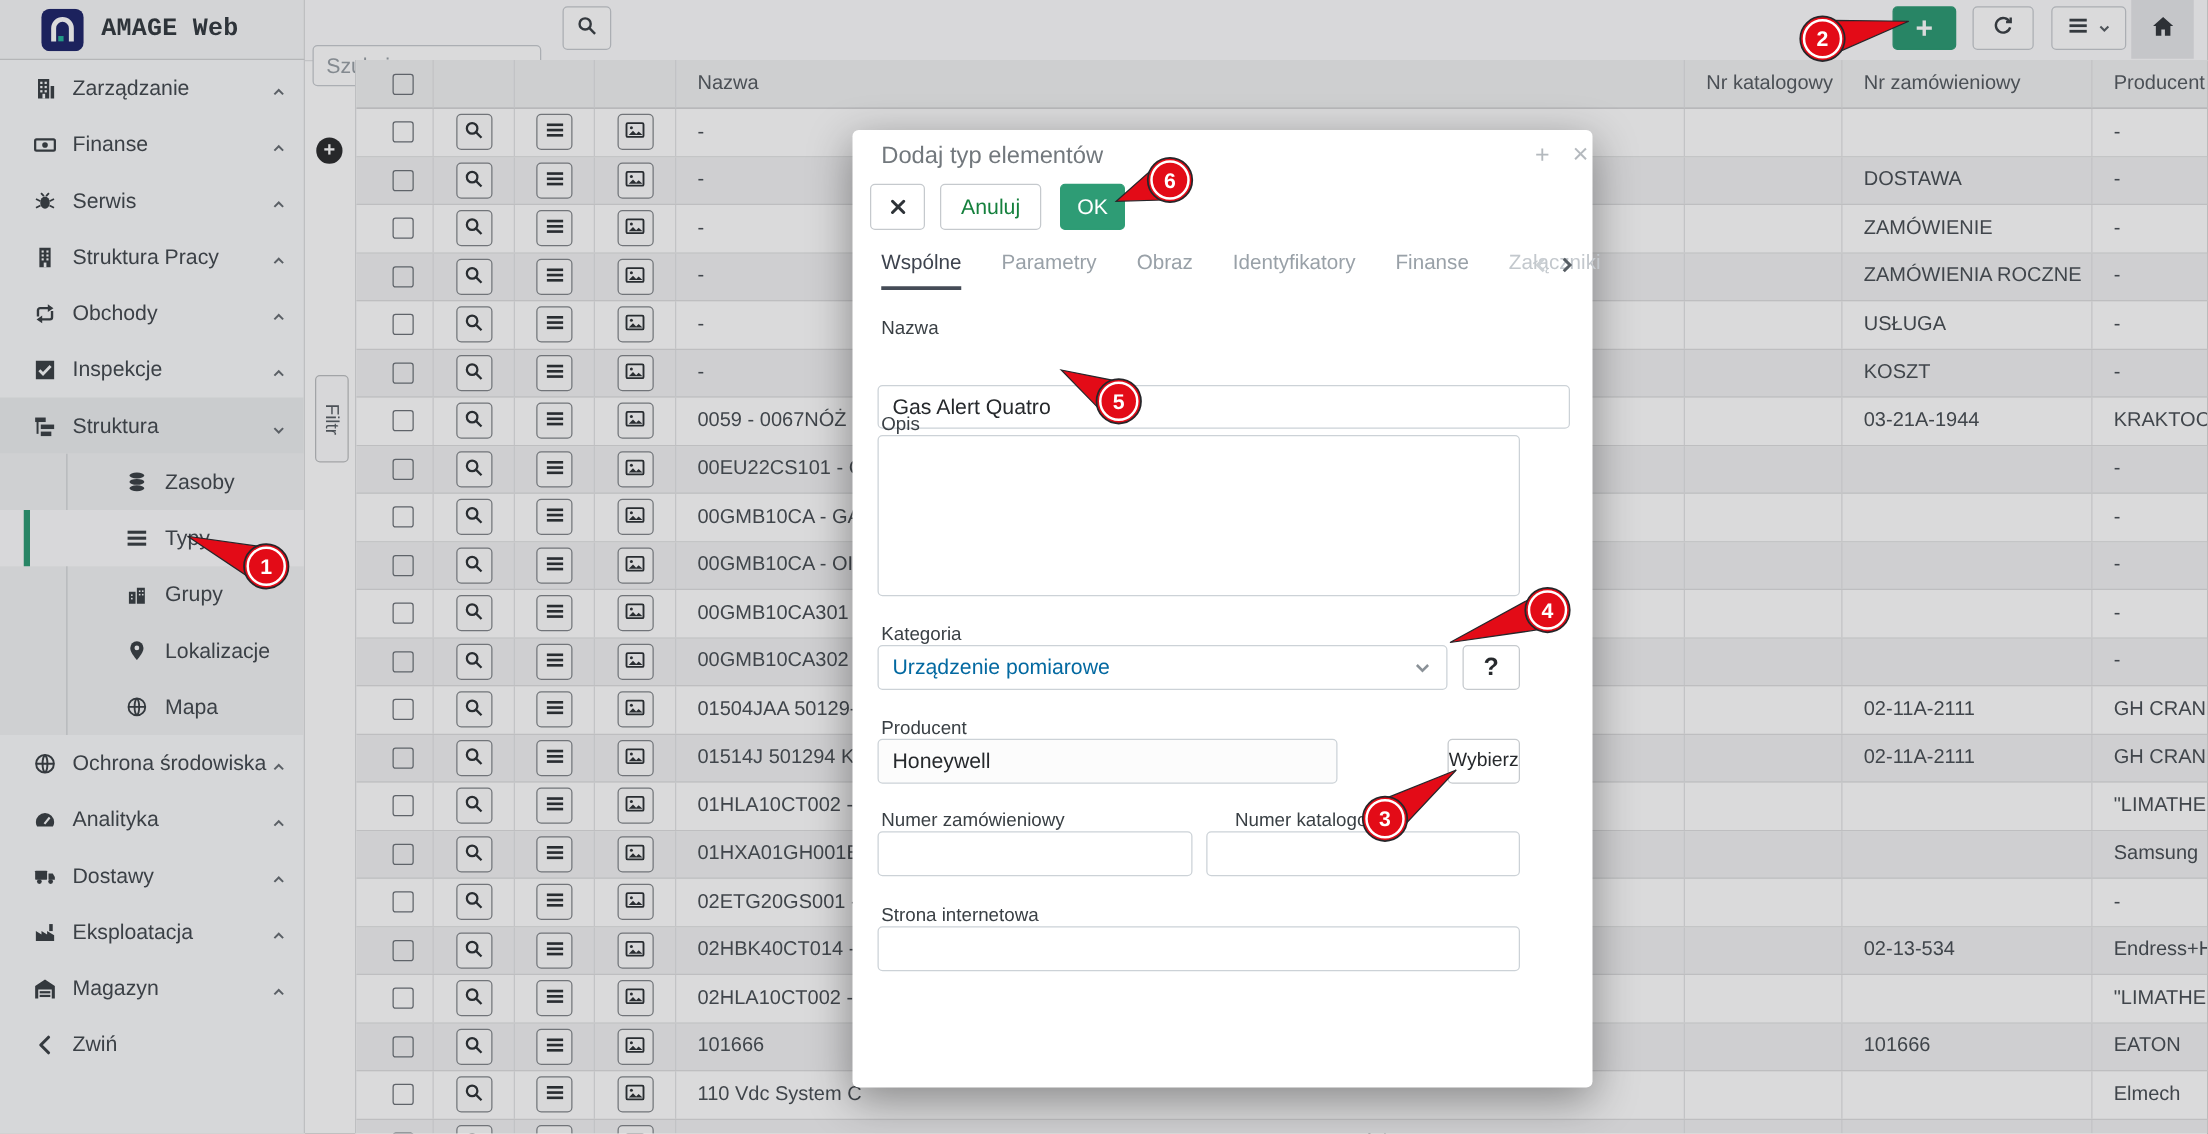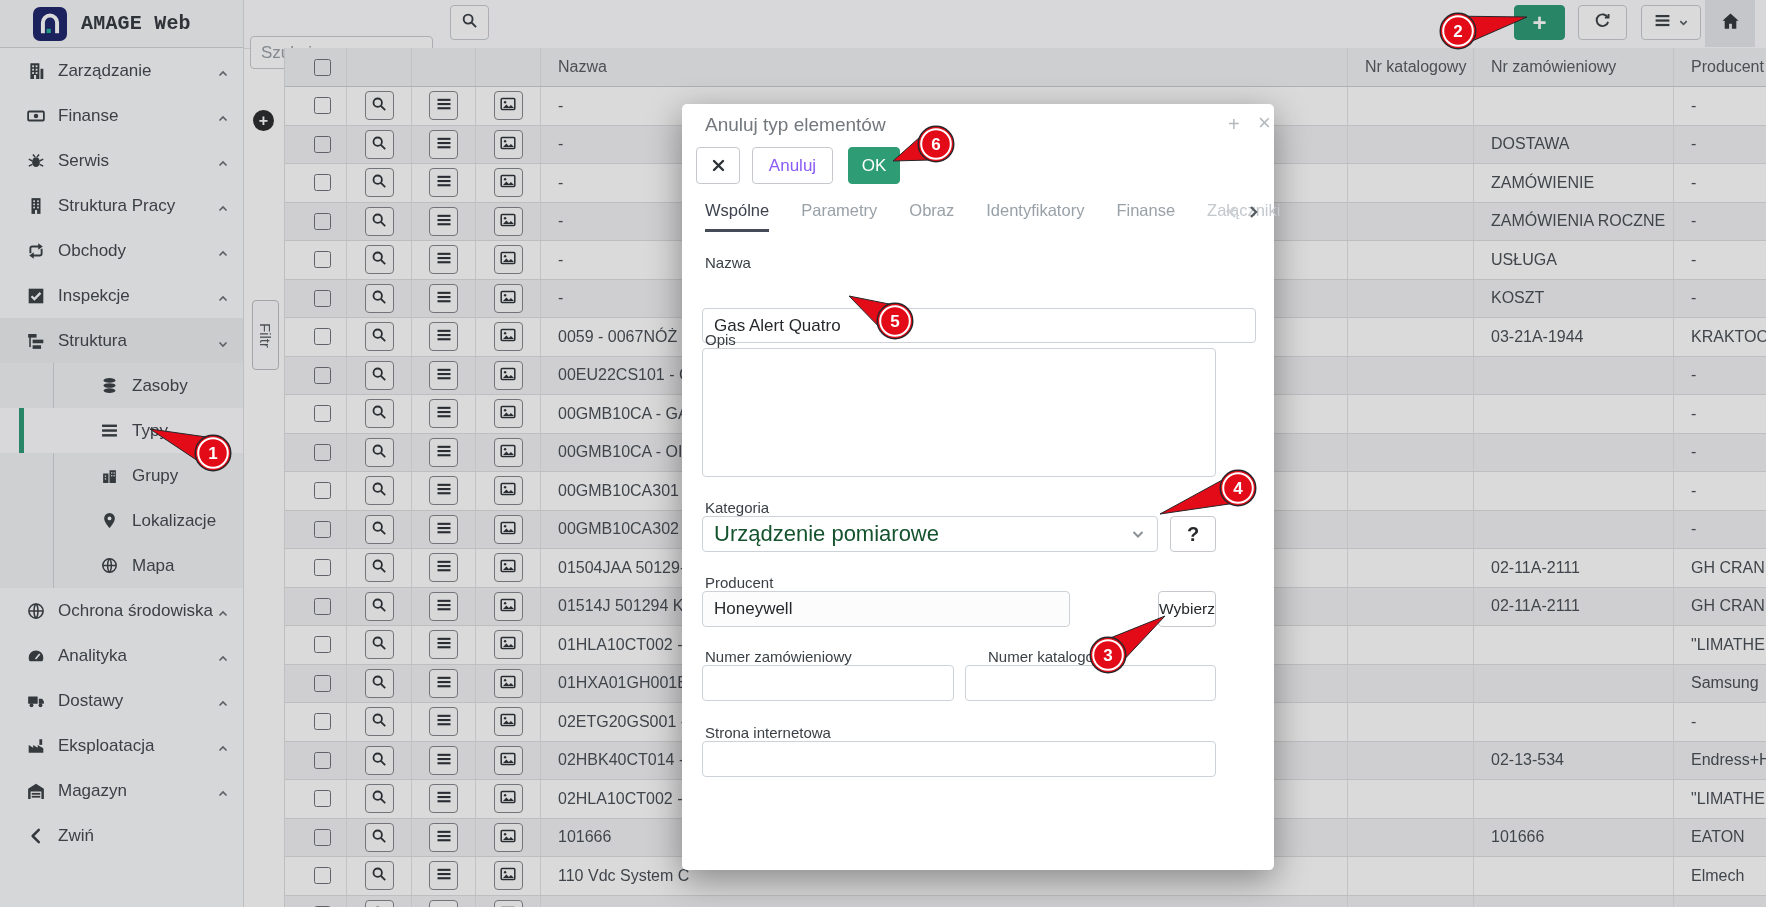--- a/index.html
+++ b/index.html
@@ -63,38 +63,38 @@
   
   .dim{position:absolute;inset:0;background:rgba(8,10,12,0.15);z-index:50;pointer-events:none;}
   
   .modal{position:absolute;left:682px;top:104px;width:592px;height:766px;background:#fff;border-radius:5px;
          box-shadow:0 10px 35px rgba(0,0,0,.38);z-index:100;}
   .m-title{position:absolute;left:23px;top:10px;font-size:19px;color:#72787d;}
   .m-hicon{position:absolute;color:#b4b9be;font-size:20px;cursor:pointer;line-height:1;}
   .m-plus{left:546px;top:10px;}
   .m-x{left:576px;top:8px;font-size:22px;}
   .m-btn{position:absolute;top:43px;height:37px;border:1px solid #c5c9cd;border-radius:4px;background:#fff;
-         font-family:inherit;font-size:17px;color:#8b5cf6;display:flex;align-items:center;justify-content:center;cursor:pointer;box-sizing:border-box;}
+         font-family:inherit;font-size:17px;color:#15803d;display:flex;align-items:center;justify-content:center;cursor:pointer;box-sizing:border-box;}
   .m-close{left:14px;width:44px;}
   .m-close svg{width:15px;height:15px;}
   .m-cancel{left:70px;width:81px;}
   .m-ok{left:166px;width:52px;background:#2e9c75;border-color:#2e9c75;color:#fff;}
   .m-tabs{position:absolute;left:23px;top:97px;display:flex;gap:32px;font-size:16.5px;color:#99a1a8;}
   .mtab{padding-bottom:9px;cursor:pointer;white-space:nowrap;}
   .mtab.active{color:#3d434e;border-bottom:3px solid #454c57;}
   .mtab.faded{color:#c3c8cd;}
   .tab-arrows{position:absolute;right:14px;top:101px;display:flex;gap:6px;}
   .tab-arrows svg{width:14px;height:14px;}
   .arr-l{color:#ccd1d5;}.arr-r{color:#565d63;}
   .m-label{position:absolute;left:23px;font-size:15px;color:#3a4045;}
   .m-input,.m-area{position:absolute;border:1px solid #ccd2d7;border-radius:4px;background:#fff;font-family:inherit;
          font-size:17px;color:#26292c;padding:0 11px;box-sizing:border-box;outline:none;}
   .m-area{resize:none;padding-top:8px;}
   .m-select{position:absolute;border:1px solid #ccd2d7;border-radius:4px;background:#fff;display:flex;align-items:center;
-         font-size:22px;color:#14532d;padding:0 11px;box-sizing:border-box;cursor:pointer;}
+         font-size:17px;color:#0369a1;padding:0 11px;box-sizing:border-box;cursor:pointer;}
   .m-select .sel-chev{position:absolute;right:12px;color:#8a9197;width:14px;height:14px;}
   .sq-btn{position:absolute;border:1px solid #c5c9cd;border-radius:4px;background:#fff;font-family:inherit;
          display:flex;align-items:center;justify-content:center;cursor:pointer;box-sizing:border-box;color:#26292c;}
   
   #ann-svg{position:absolute;left:0;top:0;z-index:200;pointer-events:none;}
   #ann-svg text{font-family:"Liberation Sans",sans-serif;font-weight:bold;font-size:17px;}
 </style>
 </head>
 <body>
 
@@ -1164,21 +1164,21 @@
           <div class="tcell c-cat"></div>
           <div class="tcell c-ord">03-21A-1938</div>
           <div class="tcell c-prod">KRAKTOOL</div>
         </div>
       </div>
   </div>
 
   <div class="dim"></div>
 
   <div class="modal">
-    <div class="m-title">Anuluj typ elementów</div>
+    <div class="m-title">Dodaj typ elementów</div>
     <div class="m-hicon m-plus">+</div>
     <div class="m-hicon m-x">×</div>
 
     <button class="m-btn m-close">
       <svg viewBox="0 0 16 16" fill="none" stroke="#2e3338" stroke-width="2.6" stroke-linecap="round">
           <path d="M3.2 3.2l9.6 9.6M12.8 3.2l-9.6 9.6"></path>
         </svg>
     </button>
     <button class="m-btn m-cancel">Anuluj</button>
     <button class="m-btn m-ok">OK</button>

